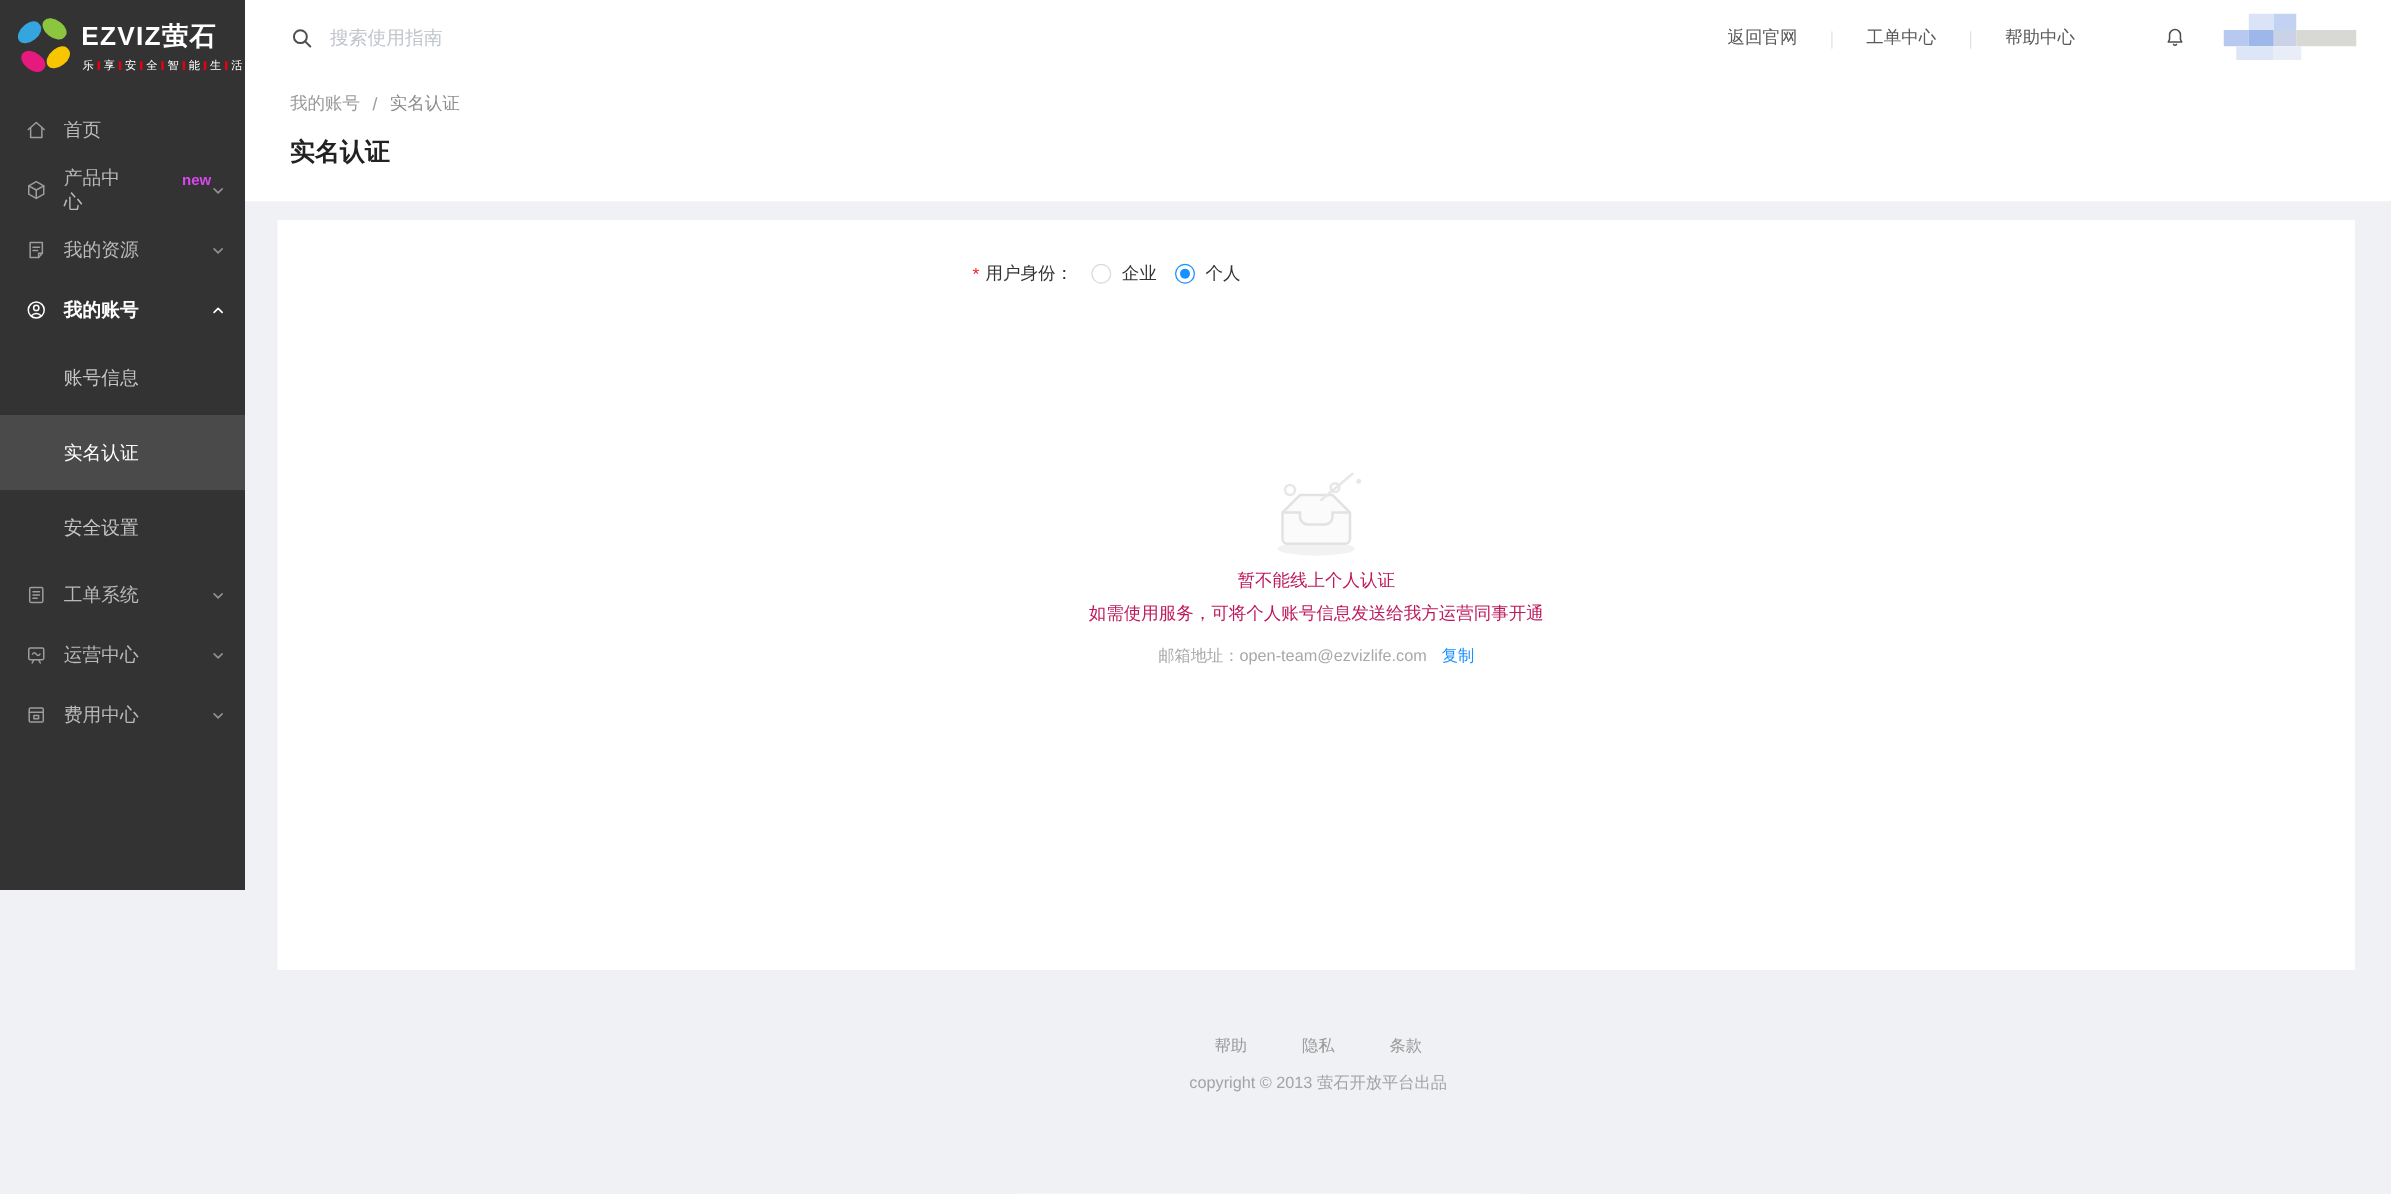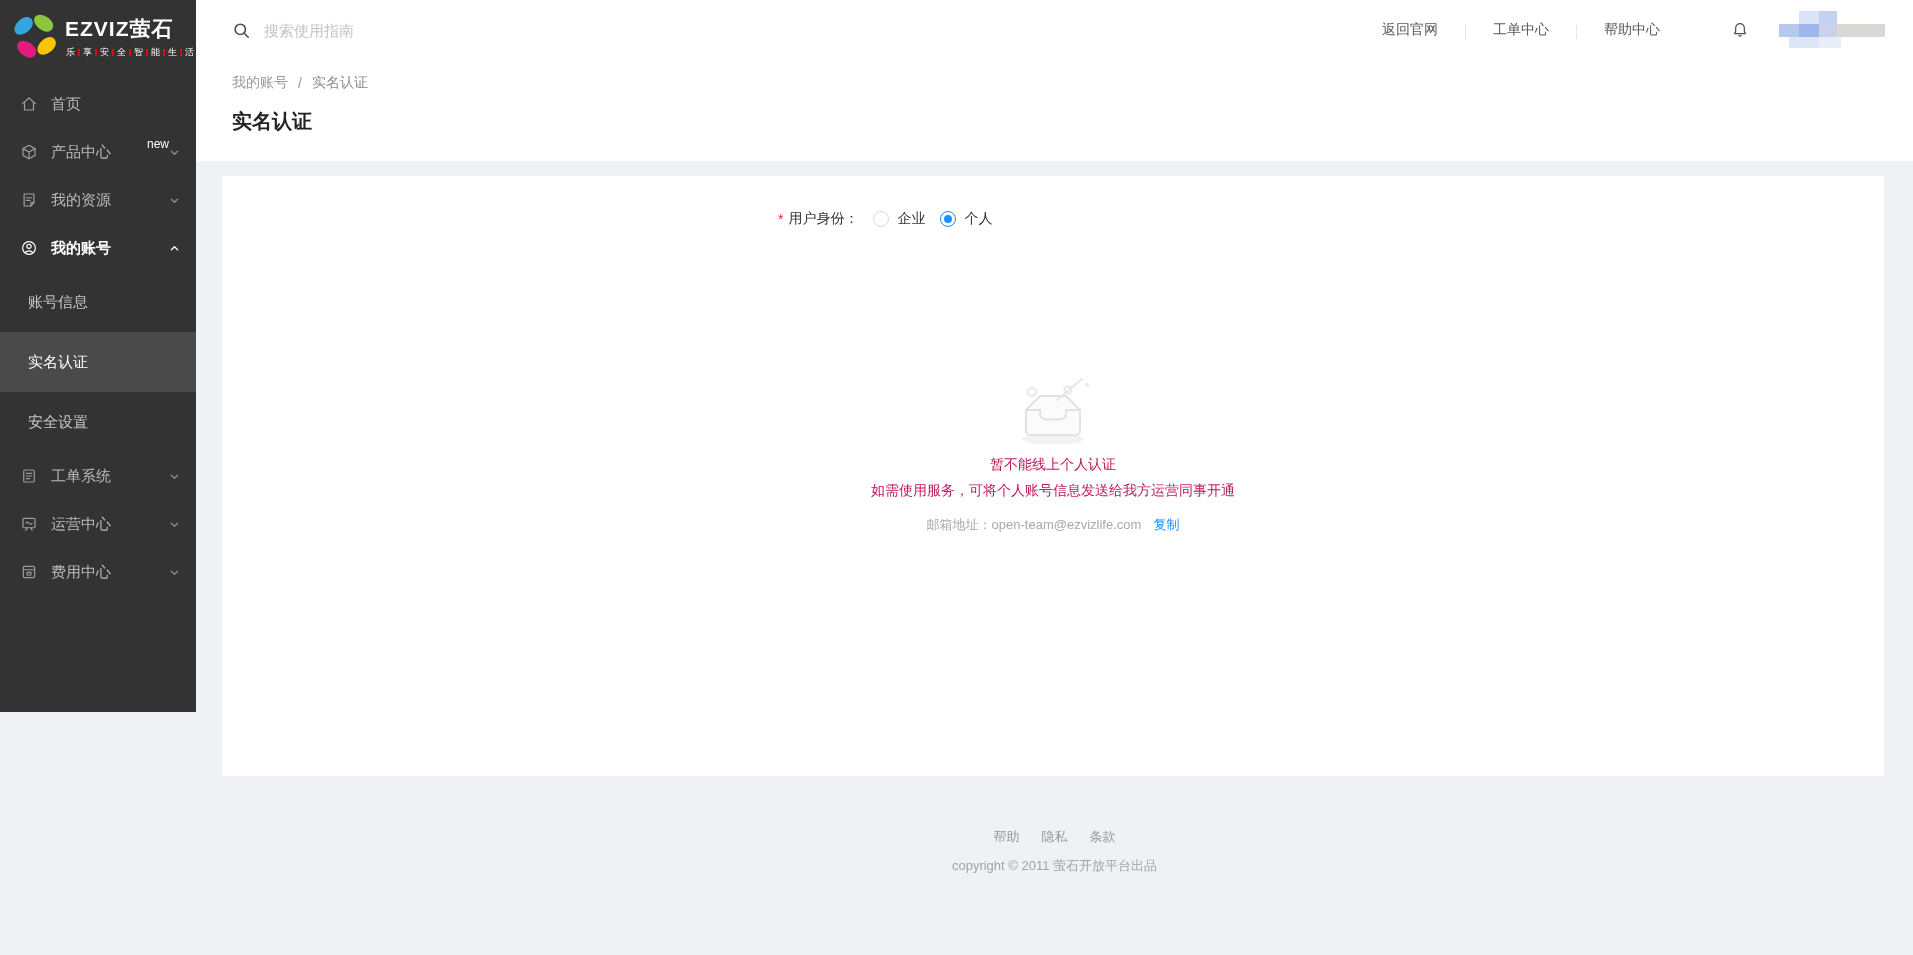--- a/index.html
+++ b/index.html
@@ -21,22 +21,22 @@
   .brand-name { color:#fff; font-size:21px; font-weight:bold; letter-spacing:1px; white-space:nowrap; }
   .brand-tagline { margin-top:3px; display:flex; align-items:center; color:#fff; font-size:9px; }
   .brand-tagline span { padding:0 1px; }
   .brand-tagline i { display:inline-block; width:2px; height:7px; background:#e60012; margin:0 2px; }
   .menu { margin-top:18px; }
   .mi { height:48px; display:flex; align-items:center; padding:0 16px 0 20px; font-size:15px; color:#bababa; cursor:pointer; }
   .mi .ic { width:18px; height:18px; margin-right:13px; color:#9d9d9d; display:flex; align-items:center; }
   .mi .chev { margin-left:auto; display:flex; color:#8f8f8f; }
   .mi.active { color:#ffffff; font-weight:bold; }
   .mi.active .ic, .mi.active .chev { color:#ffffff; }
-  .new-badge { color:#ffffff; font-size:12px; font-weight:normal; position:relative; top:-8px; margin-left:4px;padding-left:32px; }
-  .smi { height:60px; display:flex; align-items:center; padding-left:28px; font-size:15px; color:#c5c5c5; cursor:pointer; }
+  .new-badge { color:#d946ef; font-size:12px; font-weight:bold; position:relative; top:-8px; margin-left:4px;padding-left:32px; }
+  .smi { height:60px; display:flex; align-items:center; padding-left:51px; font-size:15px; color:#c5c5c5; cursor:pointer; }
   .smi.selected { background:#4a4a4a; color:#ffffff; }
   svg { display:block; }
   
   .main { flex:1; display:flex; flex-direction:column; }
   .topwhite { background:#ffffff; }
   .header { height:60px; display:flex; align-items:center; padding:0 14px 0 36px; }
   .search { display:flex; align-items:center; gap:13px; flex:1; color:#4d4d4d; }
   .search input { border:none; outline:none; font-size:15px; width:420px; color:#333; background:transparent; font-family:inherit; }
   .search input::placeholder { color:#c0c4cc; }
   .hlinks { display:flex; align-items:flex-end; font-size:14px; color:#595959; }
@@ -67,21 +67,21 @@
   .radio.checked .circle { border-color:#1890ff; }
   .radio.checked .circle::after { content:""; position:absolute; left:3px; top:3px; width:8px; height:8px; border-radius:50%; background:#1890ff; }
   .empty { margin-top:148px; text-align:center; }
   .empty-icon-wrap { display:flex; justify-content:center; }
   .empty-line { font-size:14px; color:#be185d; margin-top:8px; }
   .email-row { margin-top:16px; font-size:13px; color:#a8a8a8; }
   .email-addr { color:#a8a8a8; }
   .copy { color:#1890ff; margin-left:12px; cursor:pointer; }
   
   .footer { text-align:center; }
-  .flinks { margin-top:52px; display:flex; justify-content:center; gap:22px; font-size:13px; color:#999; }
+  .flinks { margin-top:52px; display:flex; justify-content:center; gap:44px; font-size:13px; color:#999; }
   .flink { cursor:pointer; }
   .copyright { margin-top:11px; font-size:13px; color:#a3a3a3; }
 </style>
 </head>
 <body>
 
 <aside class="sidebar">
   <div class="logo-row">
     <div class="pinwheel">
       <i class="petal p-blue"></i>
@@ -309,16 +309,16 @@
         </div>
       </div>
     </div>
 
     <div class="footer">
       <div class="flinks">
         <span class="flink">帮助</span>
         <span class="flink">隐私</span>
         <span class="flink">条款</span>
       </div>
-      <div class="copyright">copyright © 2011 萤石开放平台出品</div>
+      <div class="copyright">copyright © 2013 萤石开放平台出品</div>
     </div>
   </div>
 </div>
 
 </body></html>

